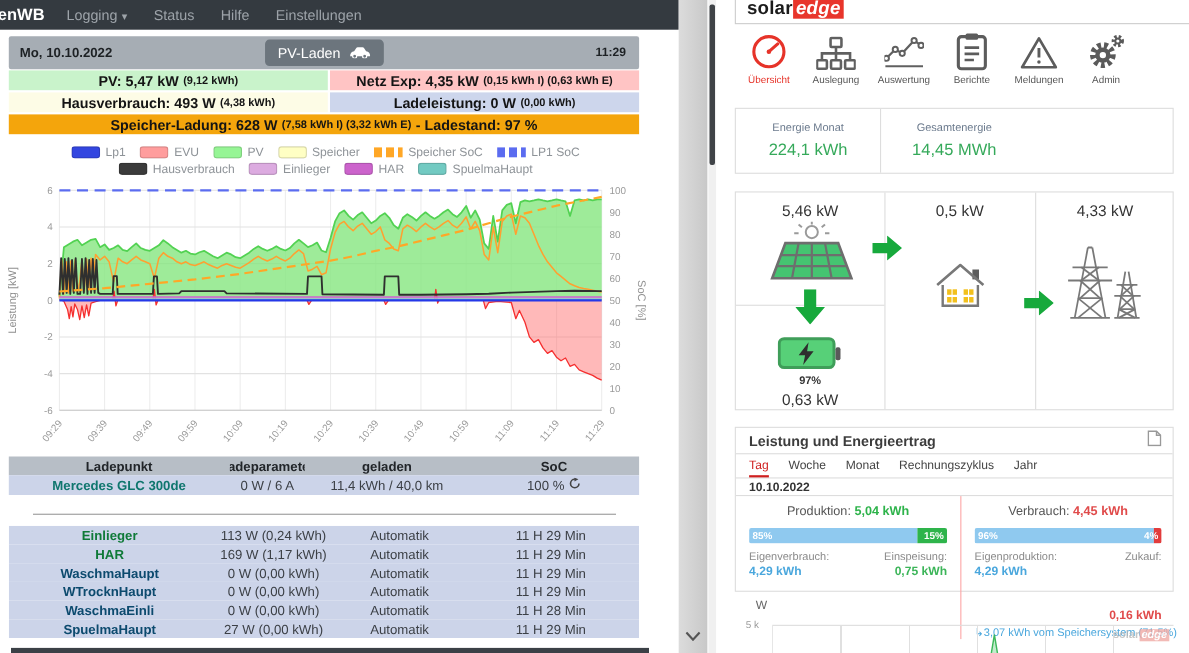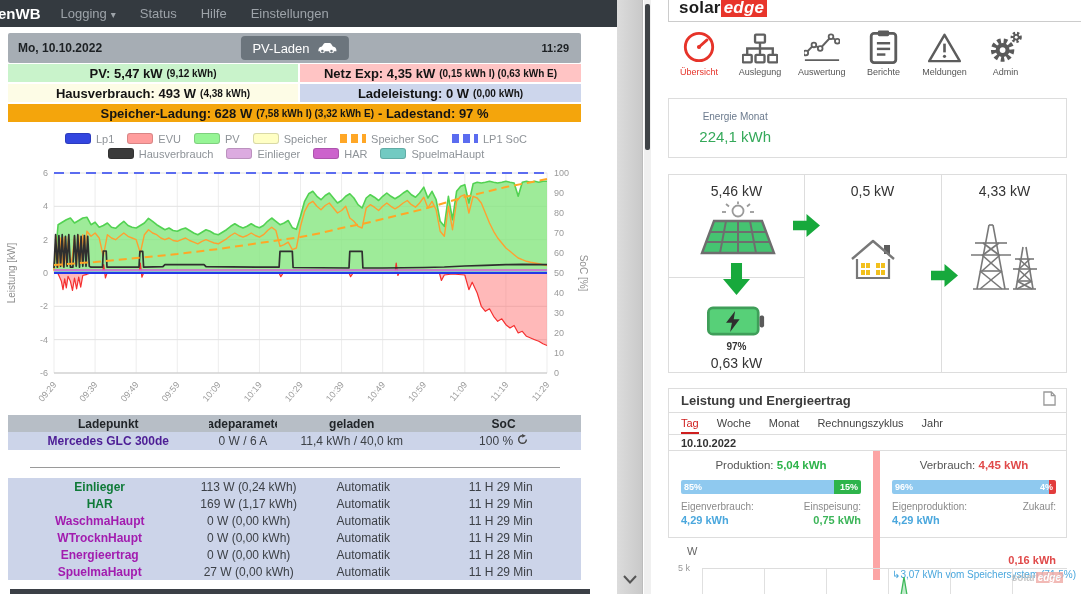--- a/index.html
+++ b/index.html
@@ -42,22 +42,22 @@
 
   .ow-table { position:absolute; left:8px; width:573px; font-size:12px; }
   .t-row { display:grid; align-items:center; }
   .charge-cols { grid-template-columns:35% 12% 26% 27%; }
   .device-cols { grid-template-columns:32% 20% 20% 28%; }
   .t-head { background:#b7bec6; font-weight:bold; color:#212529; height:17px; }
   .t-data { background:#ccd4e9; color:#3c4046; height:18px; }
   .t-cell { text-align:center; white-space:nowrap; overflow:hidden; display:flex;
             justify-content:center; align-items:center; gap:4px; }
   .dev-on { color:#0f7a38; font-weight:bold; }
-  .dev-off { color:#a21caf; font-weight:bold; }
-  .car-name { color:#4c1d95; font-weight:bold; }
+  .dev-off { color:#0c4a6e; font-weight:bold; }
+  .car-name { color:#0f766e; font-weight:bold; }
   #charge-table { top:415px; }
   #device-table { top:478px; height:116px; overflow:hidden; }
   #device-table .t-data { height:17px; }
   .ow-hr { position:absolute; left:30px; top:467px; width:530px; border-top:1px solid #9a9a9a; }
   .ow-footer-bar { position:absolute; left:10px; top:589px; width:580px; height:5px; background:#3b4046; }
 
   
   .scroll-strip { position:absolute; left:617px; top:0; width:26px; height:594px;
                   background:linear-gradient(90deg,#dcdcdc,#c9c9c9); border-right:1px solid #bdbdbd; }
   .scroll-chevron { position:absolute; left:6px; top:570px; width:14px; height:16px; cursor:pointer; }
@@ -99,21 +99,21 @@
                  justify-content:space-between; padding:0 10px 0 12px; }
   .energy-title { font-size:13px; font-weight:bold; color:#3c3c3c; }
   .se-tabs { height:22px; border-bottom:1px solid #ddd; display:flex; gap:18px; padding-left:12px; align-items:stretch; }
   .se-tab { font-size:11px; color:#444; display:flex; align-items:center; cursor:pointer;
             border-bottom:2px solid transparent; }
   .se-tab.active { color:#cf1f1f; border-bottom-color:#cf1f1f; }
   .energy-date { height:16px; border-bottom:1px solid #ddd; font-size:11px; font-weight:bold;
                  color:#333; padding-left:12px; display:flex; align-items:center; cursor:pointer; }
   .energy-panels { display:grid; grid-template-columns:204px 195px; height:86px; }
   .energy-panel { padding:8px 12px 0 12px; position:relative; }
-  .energy-panel.right { border-left:7px solid #fca5a5; }
+  .energy-panel.right { border-left:1px solid #fca5a5; }
   .ep-title { text-align:center; font-size:11.5px; color:#555; margin-bottom:9px; white-space:nowrap; }
   .ep-title .val-green { color:#2db34a; font-weight:bold; }
   .ep-title .val-red { color:#e04a4a; font-weight:bold; }
   .ep-bar { height:14px; border-radius:2px; overflow:hidden; display:flex; margin-bottom:7px; }
   .ep-seg { height:100%; color:#fff; font-size:9px; font-weight:bold; display:flex; align-items:center; padding:0 3px; }
   .ep-seg.last { justify-content:flex-end; }
   .ep-labels { display:flex; justify-content:space-between; font-size:10px; color:#8a8a8a; }
   .ep-values { display:flex; justify-content:space-between; font-size:11px; font-weight:bold; margin-top:2px; }
   .v-blue { color:#4aa7dd; } .v-green { color:#3cb559; } .v-red { color:#e04a4a;margin-top:40px; }
   .storage-note { font-size:10px; color:#4aa7dd; margin-top:3px; white-space:nowrap; }
@@ -339,21 +339,21 @@
           <div class="t-cell">Automatik</div>
           <div class="t-cell">11 H 29 Min</div>
         </div>
         <div class="t-row device-cols t-data">
           <div class="t-cell dev-off">WTrocknHaupt</div>
           <div class="t-cell">0 W (0,00 kWh)</div>
           <div class="t-cell">Automatik</div>
           <div class="t-cell">11 H 29 Min</div>
         </div>
         <div class="t-row device-cols t-data">
-          <div class="t-cell dev-off">Energieertrag</div>
+          <div class="t-cell dev-off">WaschmaEinli</div>
           <div class="t-cell">0 W (0,00 kWh)</div>
           <div class="t-cell">Automatik</div>
           <div class="t-cell">11 H 28 Min</div>
         </div>
         <div class="t-row device-cols t-data">
           <div class="t-cell dev-off">SpuelmaHaupt</div>
           <div class="t-cell">27 W (0,00 kWh)</div>
           <div class="t-cell">Automatik</div>
           <div class="t-cell">11 H 29 Min</div>
         </div>
@@ -454,20 +454,24 @@
             </svg>
           </span>
           <span class="se-nav-label">Admin</span>
         </div>
       </div>
 
     <div class="se-stats">
         <div class="se-stat">
           <div class="se-stat-label">Energie Monat</div>
           <div class="se-stat-value">224,1 kWh</div>
+        </div>
+        <div class="se-stat">
+          <div class="se-stat-label">Gesamtenergie</div>
+          <div class="se-stat-value">14,45 MWh</div>
         </div>
       </div>
 
     <div class="flow-box">
       <div class="flow-vline1"></div>
       <div class="flow-vline2"></div>
       <div class="flow-hline"></div>
 
       <div class="flow-kw" style="left:0;width:135px">5,46 kW</div>
       <div class="flow-kw" style="left:135px;width:137px">0,5 kW</div>

